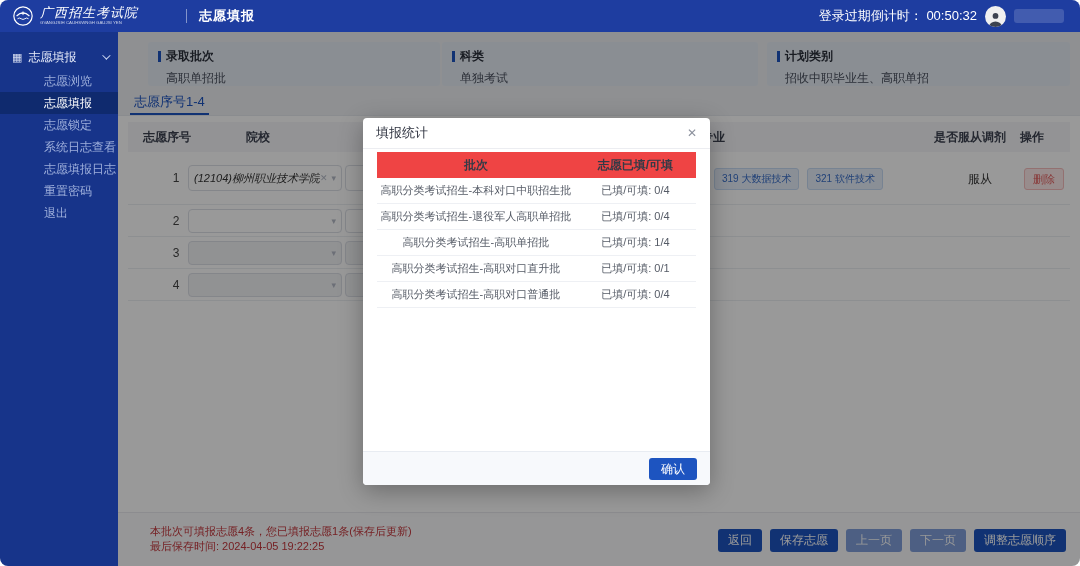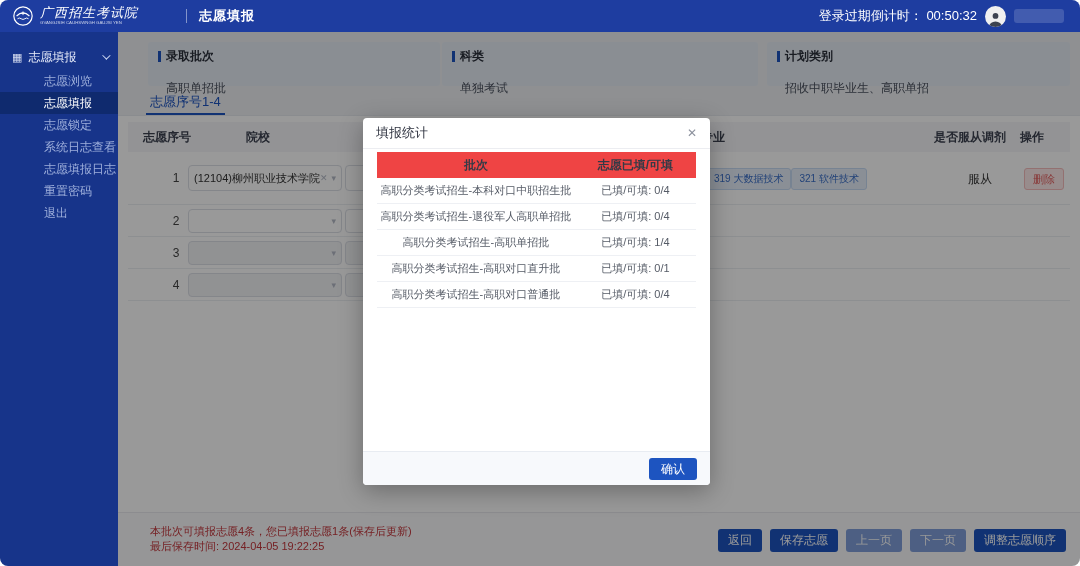--- a/index.html
+++ b/index.html
@@ -33,49 +33,49 @@
     border-bottom:1.5px solid #cdd8f2; transform:rotate(45deg) translateY(-2px); }
   .menu-item { height:22px; line-height:22px; padding-left:44px; color:#9fb0dc; cursor:pointer; white-space:nowrap; }
   .menu-item.active { background:var(--sidebar-active-bg,#0f2a6e); color:#fff; }
 
   
   .content { position:absolute; left:118px; top:32px; width:1034px; height:534px; background:#fff; }
   .cards-strip { position:absolute; left:0; top:0; width:962px; height:84px; background:#eef0f4; }
   .info-card { position:absolute; top:10px; height:44px; background:#e7edf6; border-radius:3px; padding:6px 10px; }
   .info-card .card-label { display:flex; align-items:center; gap:5px; font-size:12px; font-weight:700; color:#2a2f3a; }
   .info-card .card-label::before { content:""; width:3px; height:11px; background:var(--primary,#1d54c0); display:inline-block; }
-  .info-card .card-value { font-size:12px; color:#4a515e; margin:15px 0 0 8px; }
+  .info-card .card-value { font-size:12px; color:#4a515e; margin:5px 0 0 8px; }
   .card-1 { left:30px; width:292px; }
   .card-2 { left:324px; width:316px; }
   .card-3 { left:649px; width:303px; }
   .tabbar { position:absolute; left:0; top:56px; width:962px; height:28px; border-bottom:1px solid #e7e9ee; }
-  .tab { position:absolute; left:28px; top:2px; height:25px; line-height:24px; padding:0 4px;
+  .tab { position:absolute; left:12px; top:2px; height:25px; line-height:24px; padding:0 4px;
     color:var(--primary,#1d54c0); font-size:13px; font-weight:500; border-bottom:2px solid var(--primary,#1d54c0); cursor:pointer; }
 
   
   .thead { position:absolute; left:10px; top:90px; width:942px; height:30px; background:#f5f6f8; }
   .thead span { position:absolute; top:0; line-height:30px; font-size:12px; font-weight:700; color:#3c4150; }
   .th-seq { left:15px; } .th-college { left:118px; } .th-major { left:573px; }
   .th-obey { left:806px; } .th-action { left:892px; }
   .trow { position:absolute; left:10px; width:942px; border-bottom:1px solid #eceef2; }
   .row-1 { top:120px; height:53px; }
   .row-2 { top:173px; height:32px; } .row-3 { top:205px; height:32px; } .row-4 { top:237px; height:32px; }
   .seq-cell { position:absolute; left:28px; width:40px; text-align:center; font-size:12px; color:#444; }
   .row-1 .seq-cell { top:19px; } .row-2 .seq-cell, .row-3 .seq-cell, .row-4 .seq-cell { top:9px; }
   .select { position:absolute; background:#fff; border:1px solid #dcdfe6; border-radius:4px;
-    display:flex; align-items:center; font-size:11px; color:#333; padding:0 5px; cursor:pointer; }
+    display:flex; align-items:center; font-size:11px; color:#333; padding:0 5px; cursor:pointer;font-style:italic; }
   .select .caret { margin-left:auto; color:#b4bac6; font-size:9px; }
   .select .clear-x { color:#b4bac6; font-size:9px; margin-right:3px; cursor:pointer; }
   .select.disabled { background:#f2f3f6; }
   .college-sel { left:60px; width:154px; }
   .major-sel { left:217px; width:150px; }
   .row-1 .select { top:13px; height:26px; }
   .row-2 .select, .row-3 .select, .row-4 .select { top:4px; height:24px; }
   .sel-text { white-space:nowrap; overflow:hidden; }
-  .tags { position:absolute; left:542px; top:16px; display:flex; gap:0; }
+  .tags { position:absolute; left:542px; top:16px; display:flex; gap:8px; }
   .tag { height:22px; line-height:20px; padding:0 7px; font-size:10px; border-radius:3px;
     background:#e7effb; border:1px solid #c7daf4; color:var(--tag-text,#3a6fc8); white-space:nowrap; cursor:pointer; }
   .obey-cell { position:absolute; left:816px; top:19px; width:72px; text-align:center; font-size:12px; color:#333; }
   .delete-btn { position:absolute; left:896px; top:16px; width:40px; height:22px; border:1px solid #f5bcbc;
     background:#fdeaea; color:#e25a5a; font-size:11px; border-radius:3px; cursor:pointer; }
 
   
   .content-footer { position:absolute; left:0; top:480px; width:962px; height:54px;
     background:#fafbfc; border-top:1px solid #e9eaee; }
   .notes { position:absolute; left:32px; top:11px; font-size:11px; line-height:15px; color:var(--note-red,#c4373d); }

